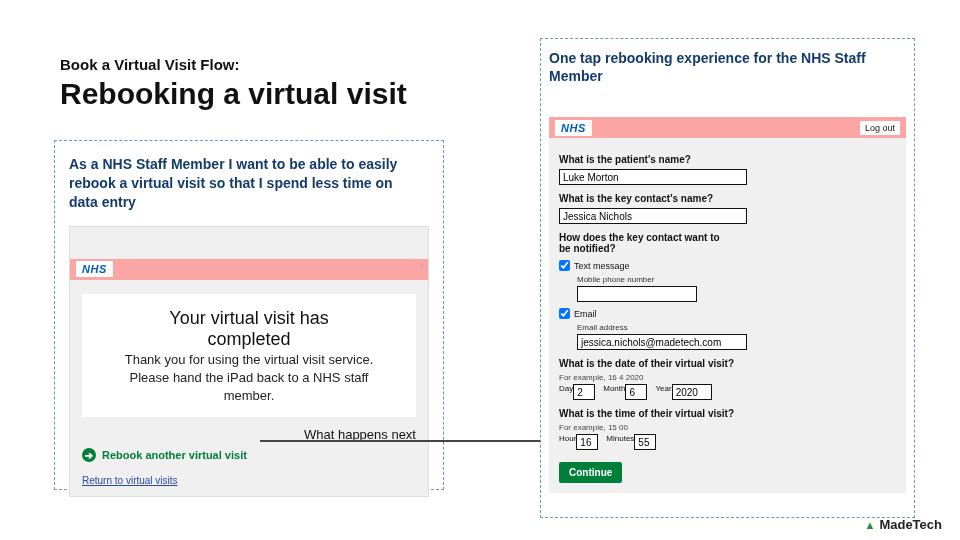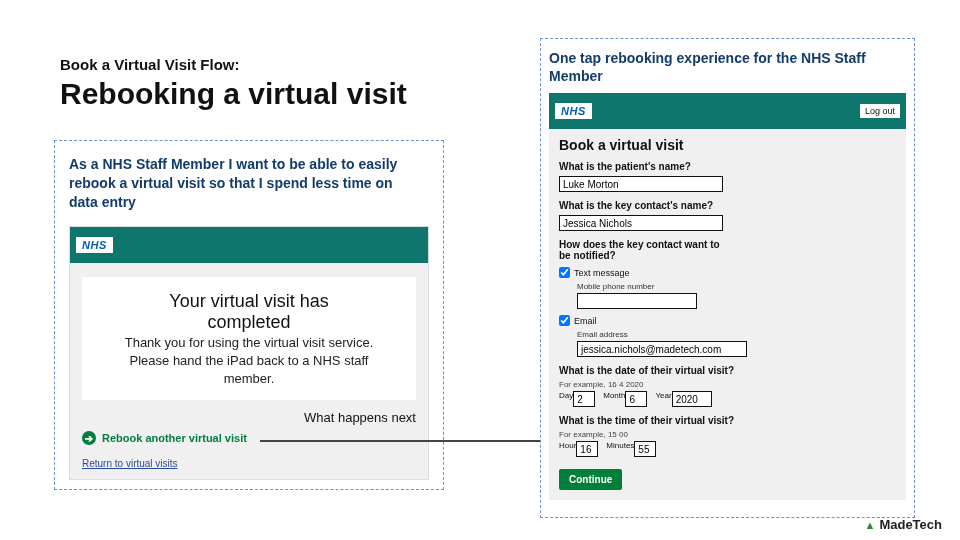--- a/index.html
+++ b/index.html
@@ -16,21 +16,21 @@
   .dashed-panel {
     position: absolute; border: 1.5px dashed #6b8fd6; background: #fff;
   }
   .panel-left { left: 54px; top: 140px; width: 390px; height: 350px; padding: 14px; }
   .panel-right { left: 540px; top: 38px; width: 375px; height: 480px; padding: 10px 8px 8px 8px; }
 
   .user-story { font-weight: 700; font-size: 14px; color: #133b6b; line-height: 1.35; margin-bottom: 14px; max-width: 340px;}
   .right-caption { font-weight: 700; font-size: 14px; color: #133b6b; line-height: 1.3; margin-bottom: 8px; max-width: 340px;}
 
   
-  .nhs-hdr { background: #0f766e; height: 36px; display: flex; align-items: center; justify-content: space-between; padding: 0 6px; }
+  .nhs-hdr { background: #fca5a5; height: 21px; display: flex; align-items: center; justify-content: space-between; padding: 0 6px; margin-top: 32px; }
   .nhs-logo { display:inline-block; background:#fff; color:#005eb8; font-weight:900; font-style: italic; font-size: 11px; padding: 2px 6px; letter-spacing: 0.5px;}
   .logout-btn { background:#fff; color:#111; font-size:9px; padding:2px 5px; border-radius:0; cursor:pointer;}
 
   
   .mock-left { border: 1px solid #ddd; background:#f0f0f0; }
   .mock-left .card { background:#fff; margin: 14px 12px 10px 12px; padding: 14px 12px 12px 12px; text-align:center; }
   .mock-left .card h3 { font-weight:400; font-size: 18px; line-height:1.2; }
   .mock-left .card p { font-size: 13px; color:#222; max-width: 260px; margin-left:auto; margin-right:auto; line-height:1.4;}
   .whn { font-size: 13px; font-weight:400; margin: 6px 12px 6px 12px; text-align: right; }
   .rebook-line { display:flex; align-items:center; gap:6px; margin: 0 12px 8px 12px; color:#007f3b; font-size:11px; font-weight:600;}
@@ -41,21 +41,21 @@
   .arrow { position:absolute; left: 260px; top: 440px; width: 330px; height: 2px; background:#444;}
   .arrow::after { content:''; position:absolute; right:-1px; top:-5px; border-left:12px solid #444; border-top:6px solid transparent; border-bottom:6px solid transparent;}
 
   
   .mock-right { background:#f0f0f0; font-size:10px; }
   .mock-right .body { padding: 8px 10px 10px 10px; }
   .mock-right h3 { font-weight:700; font-size: 14px; margin-bottom:8px; }
   .mock-right .q { font-weight:700; font-size:10px; margin-top:8px; margin-bottom:4px; }
   .mock-right .hint { font-size:8px; color:#444; margin-top:4px; }
   .mock-right input[type=text] { border:1.5px solid #111; font-size:10px; padding:2px 3px; height:16px; background:#fff;}
-  .mock-right .wide { width: 164px; }
+  .mock-right .wide { width: 188px; }
   .mock-right .checkline { display:flex; align-items:center; gap:4px; margin-top:6px; font-size:9px;}
   .mock-right .checkline input { width:11px; height:11px; }
   .mock-right .sublabel { font-size:8px; color:#333; margin:4px 0 2px 18px; }
   .mock-right .subinput { margin-left:18px; }
   .date-row, .time-row { display:flex; gap:8px; margin-top:2px;}
   .date-col { display:flex; font-size:8px;}
   .date-col input { width:22px; }
   .date-col.year input { width:40px; }
   .continue-btn { background:#007f3b; color:#fff; border:none; font-size:10px; font-weight:600; padding:5px 10px; margin-top:12px; cursor:pointer; border-radius:2px;}
 
@@ -98,21 +98,20 @@
 
   <div class="dashed-panel panel-right">
     <div class="right-caption">One tap rebooking experience for the NHS Staff Member</div>
 
     <div class="mock-right">
       <div class="nhs-hdr">
         <span class="nhs-logo">NHS</span>
         <span class="logout-btn">Log out</span>
       </div>
       <div class="body">
-        <h3>Book a virtual visit</h3>
 
         <div class="q">What is the patient's name?</div>
         <input type="text" class="wide" value="Luke Morton" style="">
 
         <div class="q">What is the key contact's name?</div>
         <input type="text" class="wide" value="Jessica Nichols" style="">
 
         <div class="q" style="max-width:170px;">How does the key contact want to be notified?</div>
 
         <label class="checkline">

